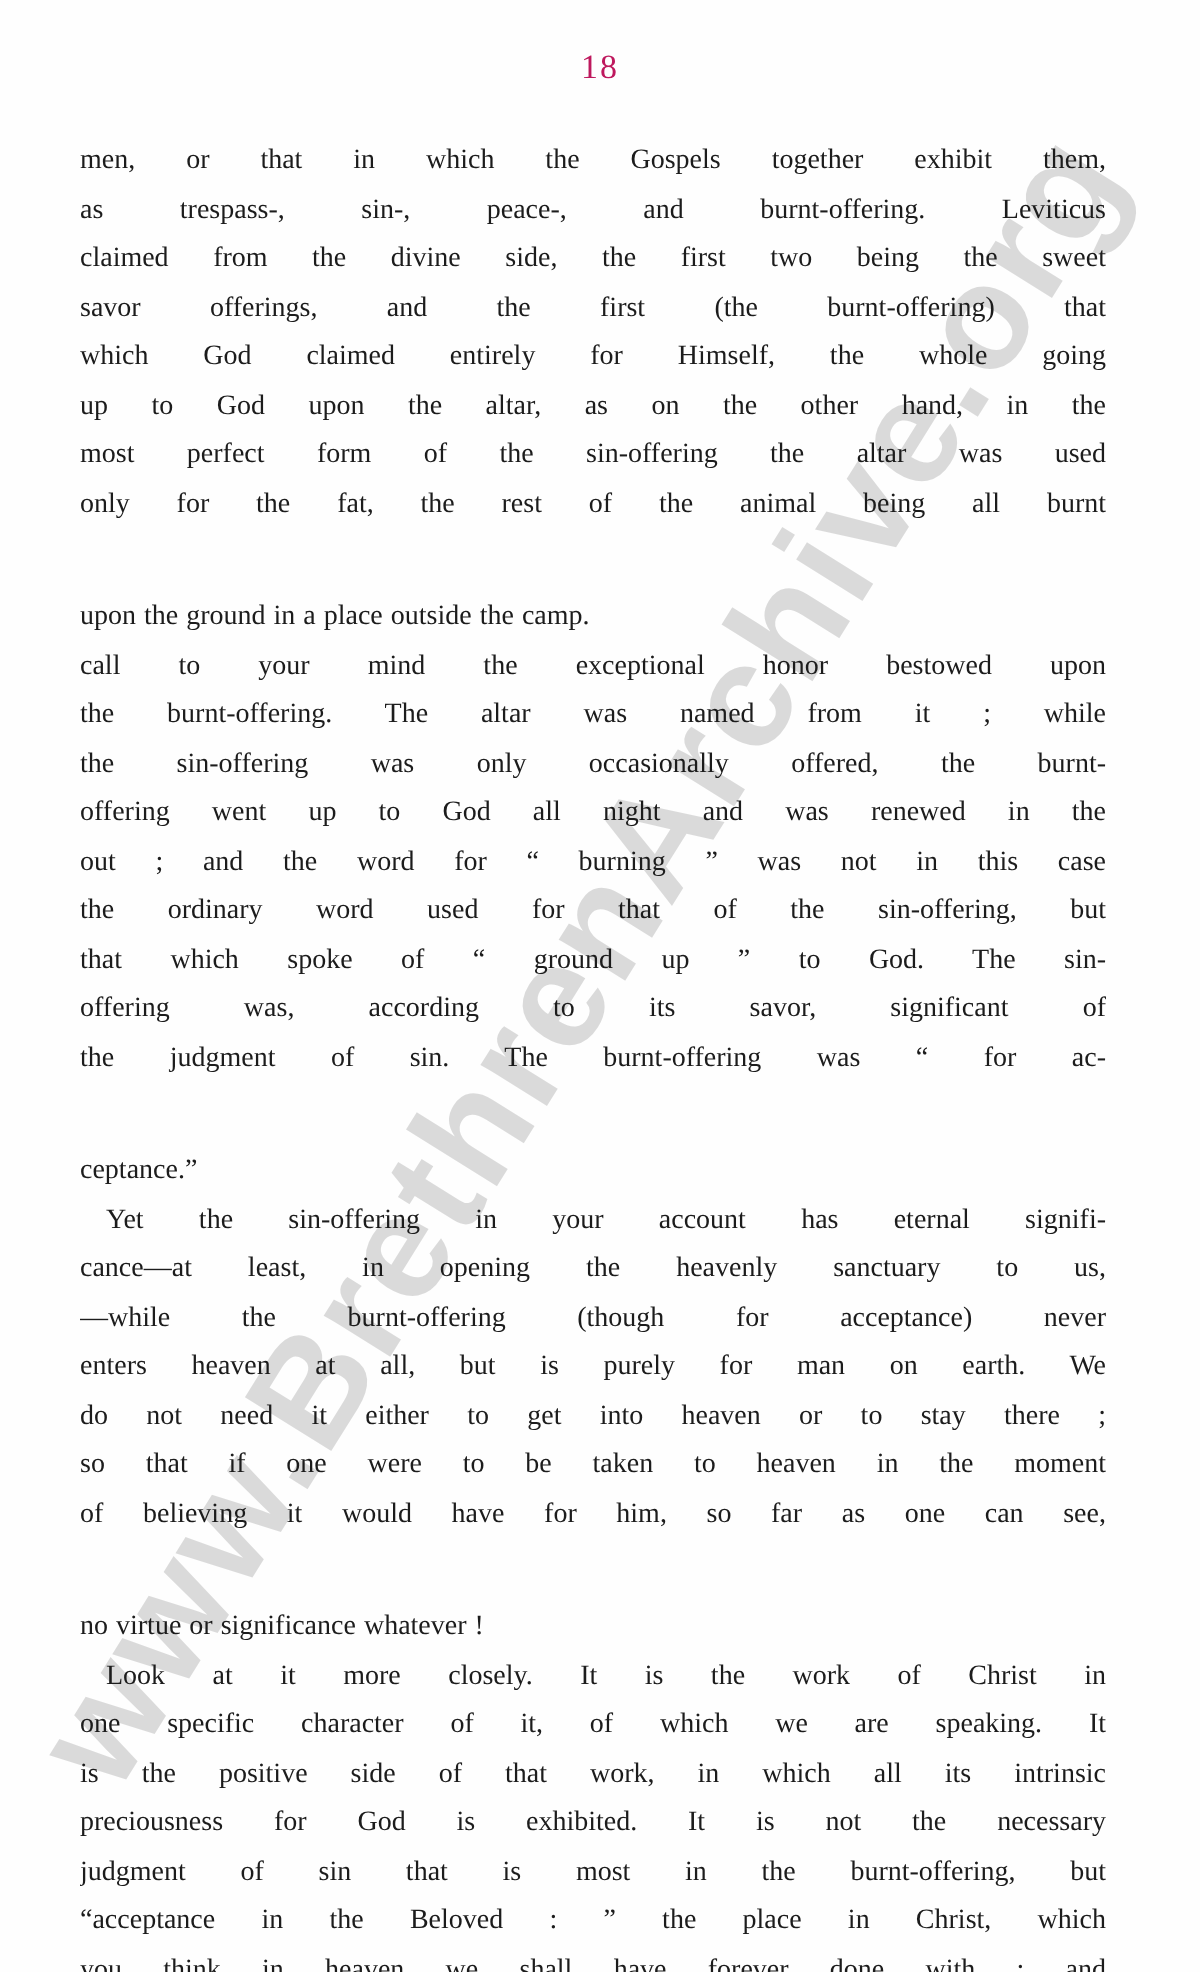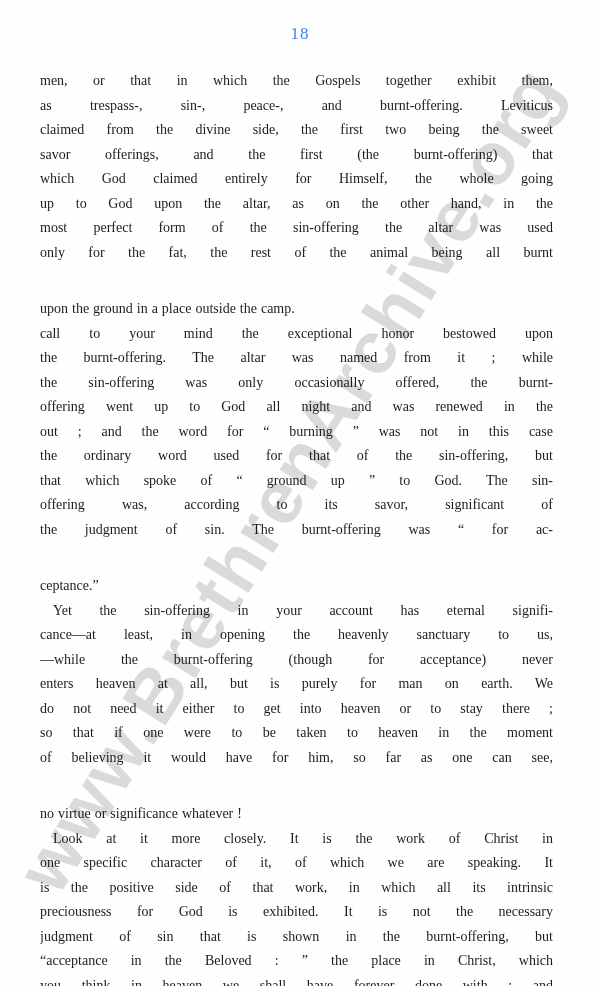--- a/index.html
+++ b/index.html
@@ -16,21 +16,21 @@
     color: #1c1c1c;
   }
   .page-number {
     position: absolute;
     top: 24px;
     left: 0;
     width: 600px;
     text-align: center;
     font-size: 17px;
     letter-spacing: 1px;
-    color: #3b82f6;
+    color: #be185d;
   }
   .watermark {
     position: absolute;
     left: -180px;
     top: 452px;
     width: 920px;
     text-align: center;
     transform: rotate(-58deg);
     transform-origin: center;
     font-family: "Liberation Sans", "DejaVu Sans", sans-serif;
@@ -108,17 +108,17 @@
       <div class="line">do not need it either to get into heaven or to stay there ;</div>
       <div class="line">so that if one were to be taken to heaven in the moment</div>
       <div class="line">of believing it would have for him, so far as one can see,</div>
       <div class="line lastline">no virtue or significance whatever !</div>
     </div>
     <div class="paragraph">
       <div class="line indent">Look at it more closely. It is the work of Christ in</div>
       <div class="line">one specific character of it, of which we are speaking. It</div>
       <div class="line">is the positive side of that work, in which all its intrinsic</div>
       <div class="line">preciousness for God is exhibited. It is not the necessary</div>
-      <div class="line">judgment of sin that is shown in the burnt-offering, but</div>
+      <div class="line">judgment of sin that is most in the burnt-offering, but</div>
       <div class="line">“acceptance in the Beloved : ” the place in Christ, which</div>
       <div class="line">you think in heaven we shall have forever done with ; and</div>
     </div>
   </div>
 
 </body></html>

